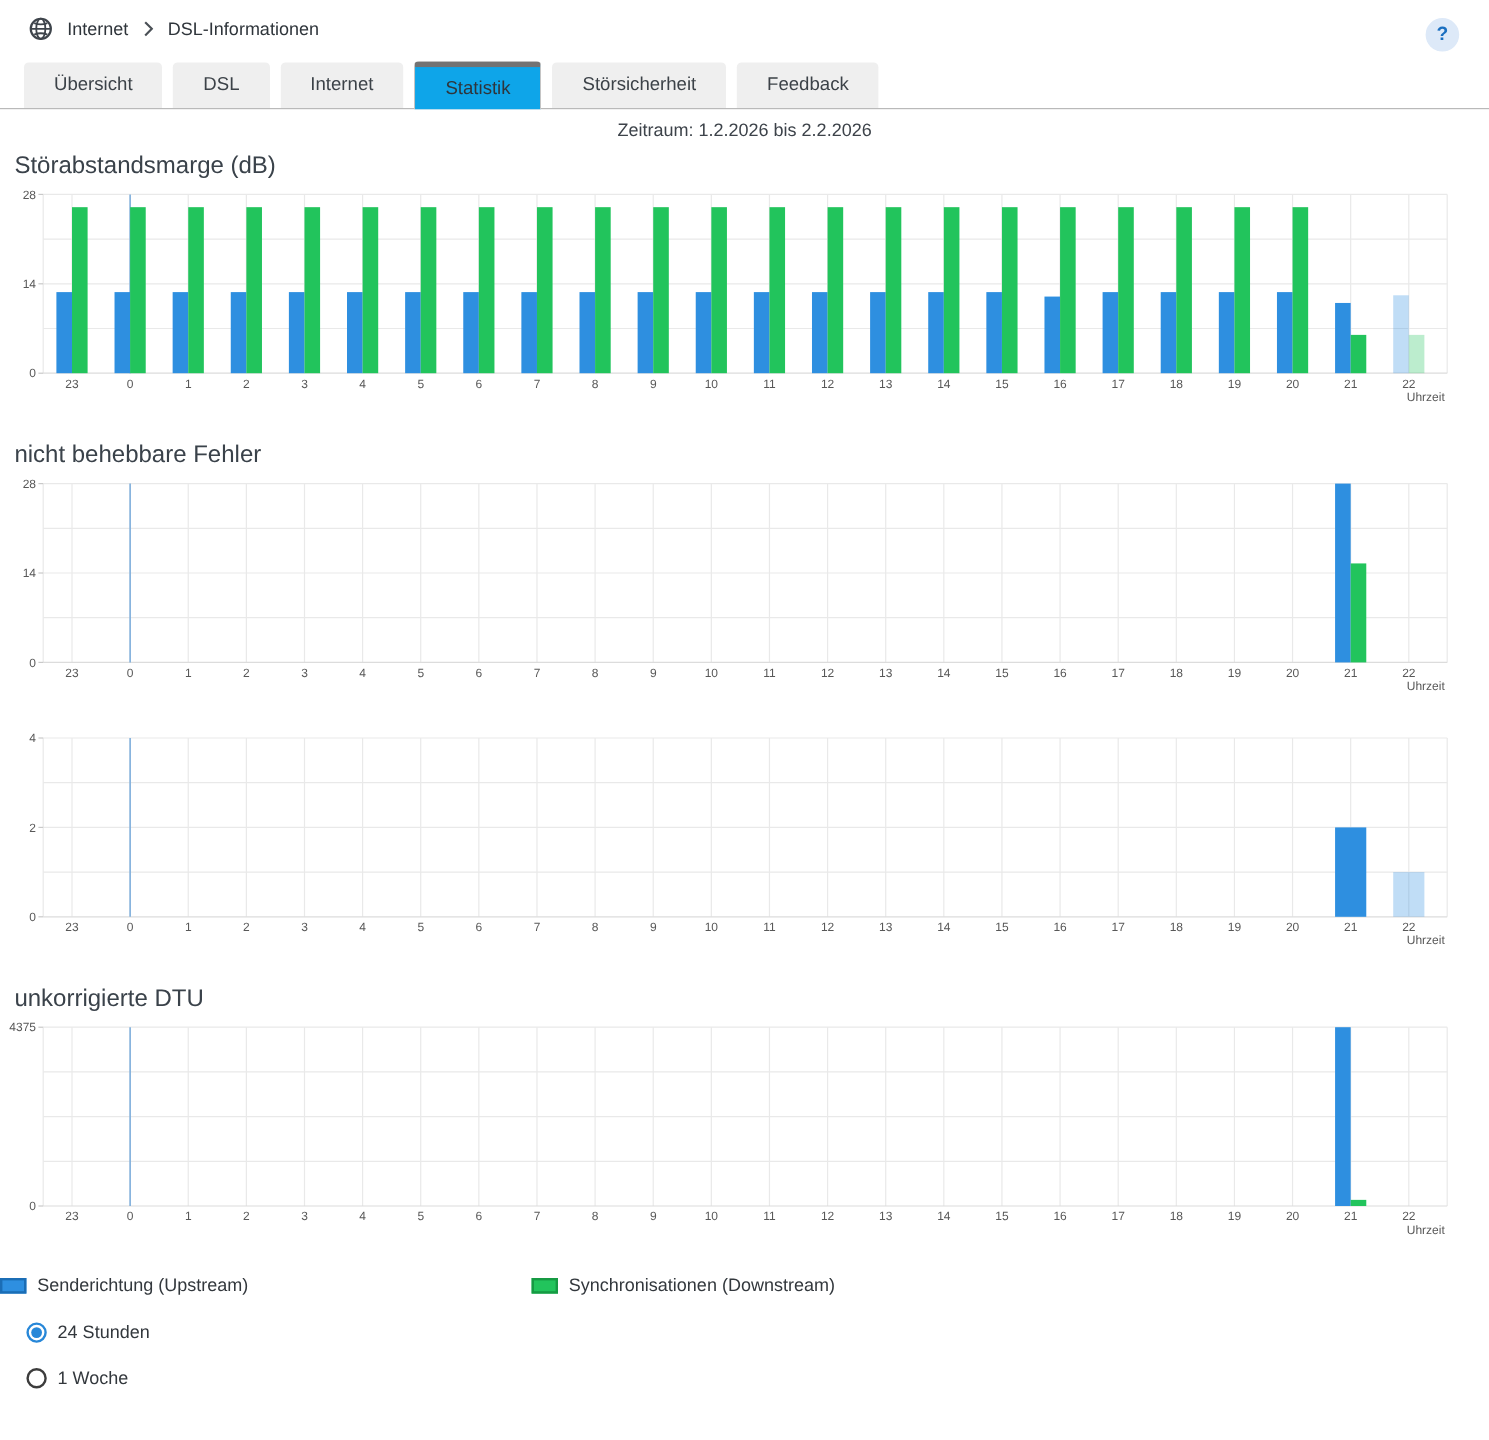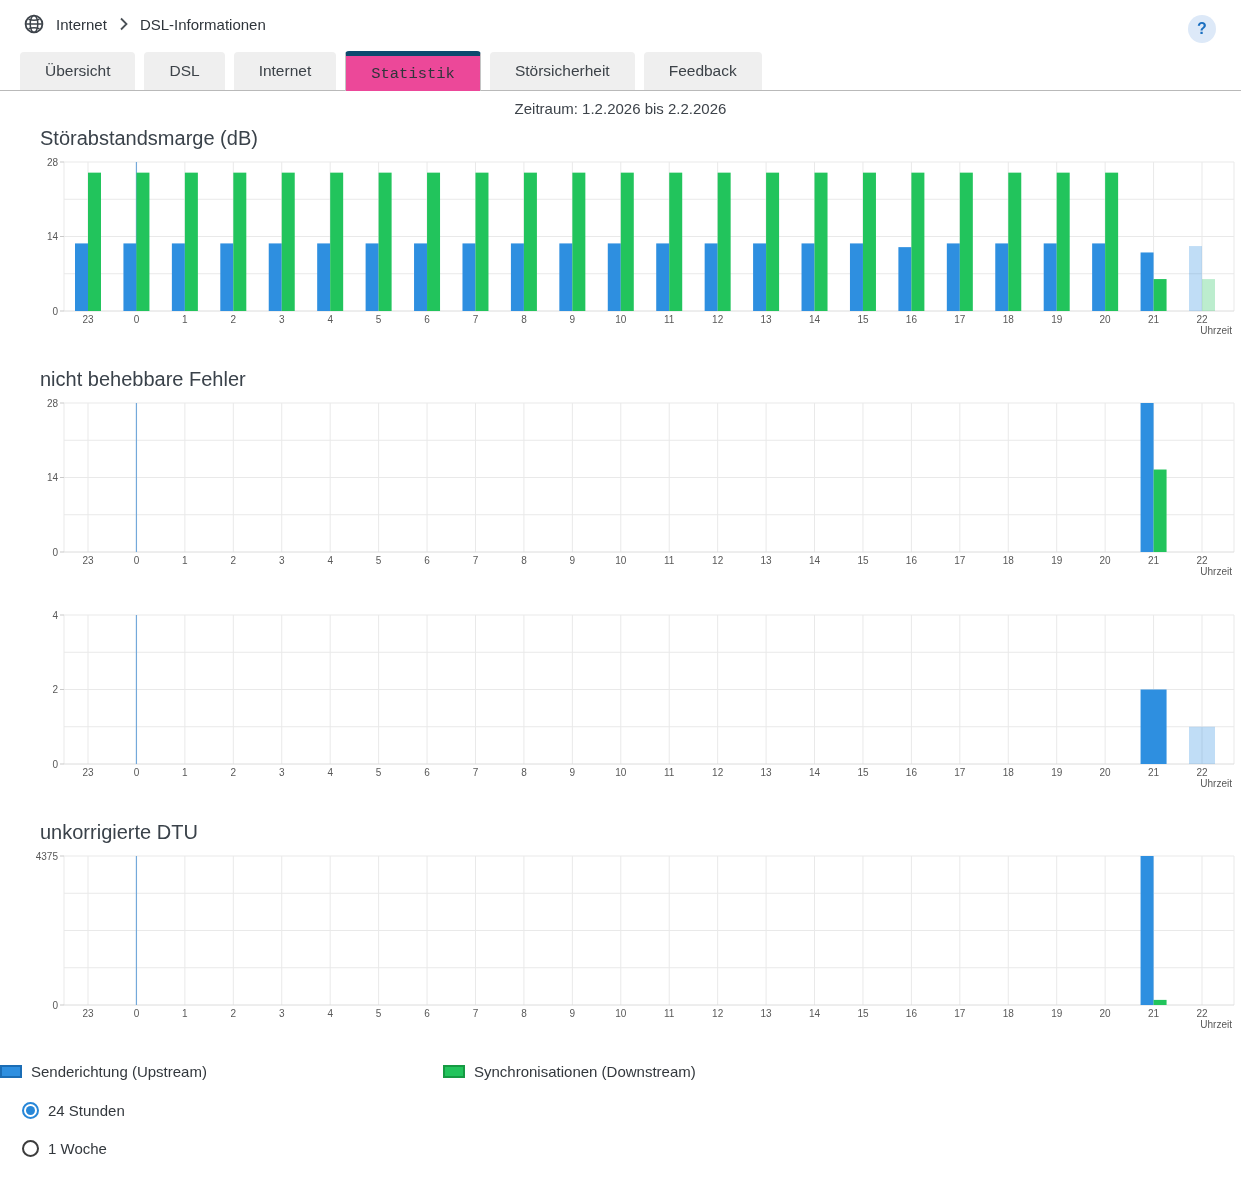--- a/index.html
+++ b/index.html
@@ -15,28 +15,28 @@
   .help-btn { position: absolute; right: 25px; top: 15px; width: 28px; height: 28px;
     border-radius: 50%; background: #dde9f8; color: #1a6fc0; font-weight: bold;
     font-size: 16px; display: flex; align-items: center; justify-content: center; cursor: pointer; }
 
   
   .tabs { display: flex; gap: 9px; align-items: flex-end; padding-left: 20px;
     border-bottom: 1px solid #b9b9b9; height: 39px; }
   .tab { height: 38px; display: flex; align-items: center; padding: 12px 25px;
     background: #efefef; border-radius: 4px 4px 0 0; font-size: 15.5px; color: #3c4248;
     cursor: pointer; white-space: nowrap; }
-  .tab.active { background: #ec4899; border: 1px solid #c4c4c4; border-bottom: none;
-    border-top: 5px solid #0c4a6e; height: 40px; margin-bottom: -1px; color: #2f353b; font-family: Liberation Mono, monospace; }
+  .tab.active { background: #0ea5e9; border: 1px solid #c4c4c4; border-bottom: none;
+    border-top: 5px solid #737373; height: 40px; margin-bottom: -1px; color: #2f353b; }
 
   
   .period-note { text-align: center; font-size: 15px; color: #3d434a; margin: 9px 0 10px; }
 
   
-  .charts { padding: 0 40px; }
+  .charts { padding: 0 12px; }
   .chart { margin-bottom: 30px; }
   .chart-title { font-size: 20px; font-weight: 400; color: #3a424a; margin: 0 0 6px 0; }
   .chart svg { display: block; overflow: visible; }
 
   
   .legend { display: flex; align-items: center; margin-top: 4px; height: 18px; }
   .legend-item { display: flex; align-items: center; }
   .legend-item.first { width: 443px; }
   .legend-swatch { width: 22px; height: 13px; margin-right: 9px; display: inline-block; }
   .legend-label { font-size: 15px; color: #33383d; }

